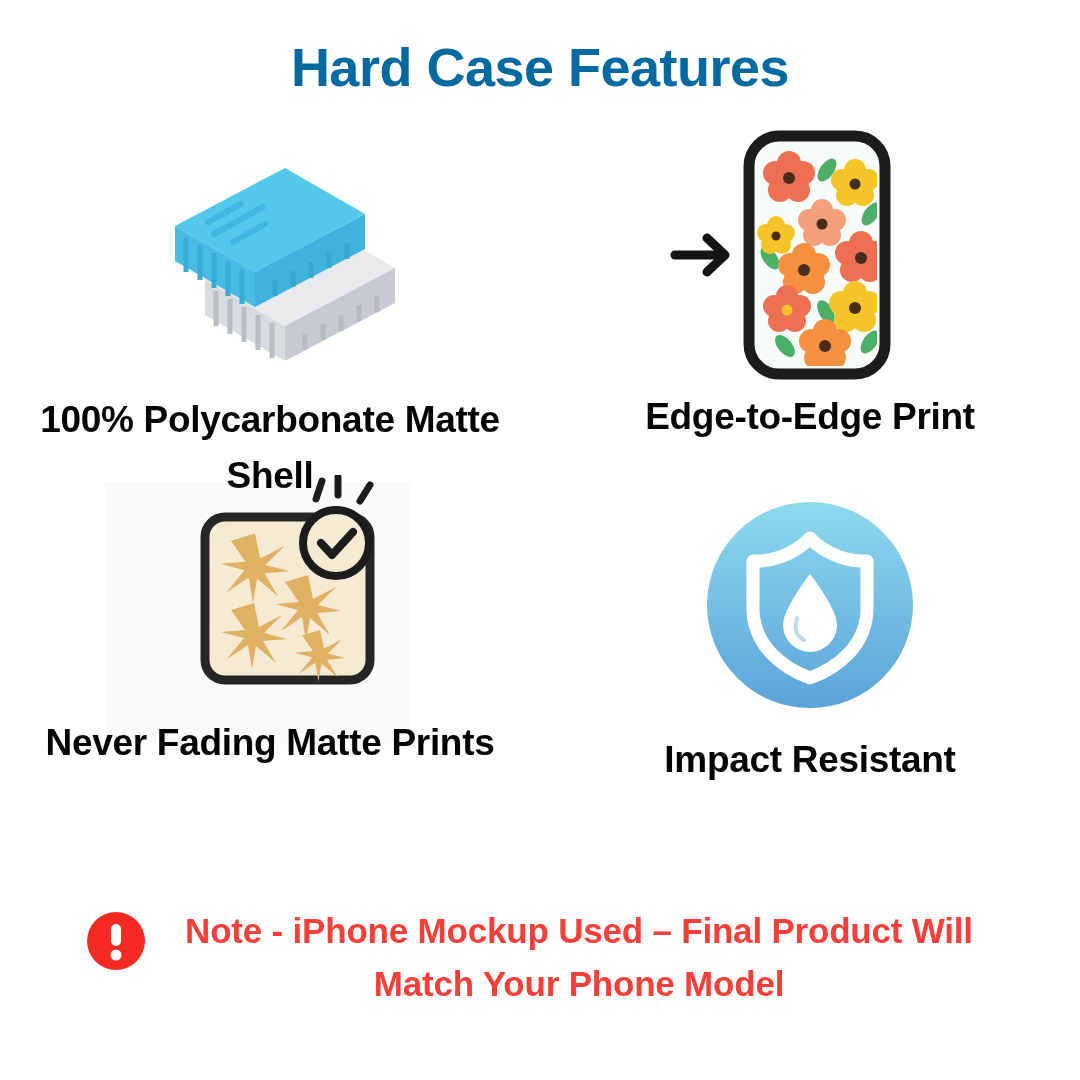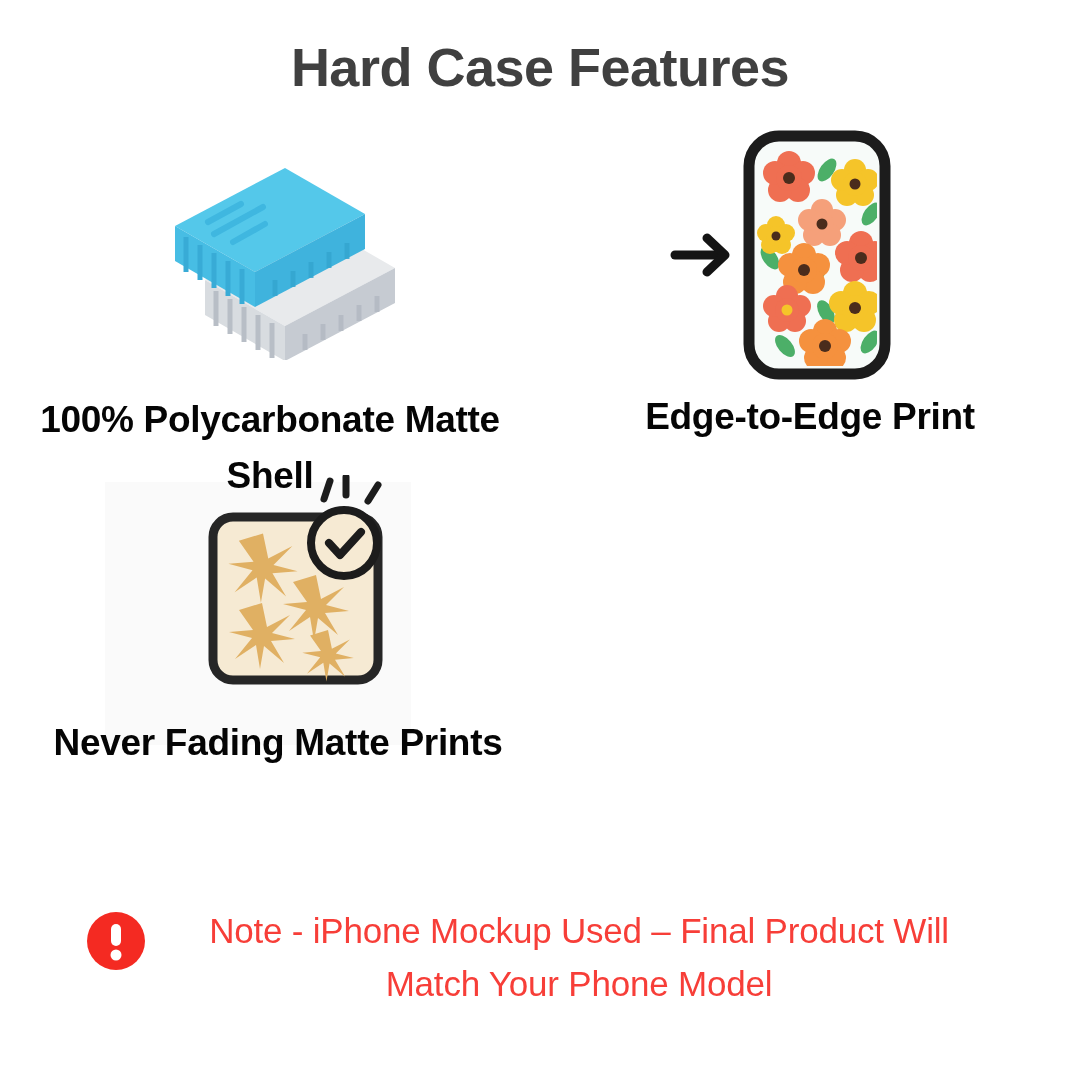--- a/index.html
+++ b/index.html
@@ -19,21 +19,21 @@
   
   .page-title {
     position: absolute;
     top: 38px;
     left: 0;
     width: 1080px;
     text-align: center;
     font-size: 54px;
     font-weight: 700;
     letter-spacing: -0.5px;
-    color: #404040;
+    color: #0369a1;
     line-height: 1.1;
   }
 
   
   .features {
     position: absolute;
     top: 130px;
     left: 0;
     width: 1080px;
     height: 760px;
@@ -57,21 +57,21 @@
     font-weight: 700;
     color: #050505;
     text-align: center;
     line-height: 1.5;
     letter-spacing: -0.3px;
   }
 
   
   .cell-1 { left: 0px;   top: 20px; }
   .cell-2 { left: 540px; top: 0px;  }
-  .cell-3 { left: 8px;   top: 345px; }
+  .cell-3 { left: 0px;   top: 345px; }
   .cell-4 { left: 540px; top: 370px; }
 
   .cell-1 .feature-label { width: 470px; margin-top: 28px; }
   .cell-2 .feature-label { width: 480px; margin-top: 5px; }
   .cell-3 .feature-label { width: 460px; margin-top: 6px; }
   .cell-4 .feature-label { width: 460px; margin-top: 18px; }
 
   
   .tint-plate {
     position: absolute;
@@ -95,21 +95,21 @@
     padding: 0 60px;
   }
 
   .note-icon {
     flex: 0 0 auto;
     margin-top: 6px;
   }
 
   .note-text {
     font-size: 35px;
-    font-weight: 400;
+    font-weight: 700;
     color: #f73e38;
     text-align: center;
     line-height: 1.5;
     max-width: 830px;
     letter-spacing: -0.2px;
   }
 </style>
 </head>
 <body>
 
@@ -341,20 +341,49 @@
         <g stroke="#1c1c1c" stroke-width="7" stroke-linecap="round">
           <line x1="166" y1="24" x2="172" y2="6"></line>
           <line x1="188" y1="20" x2="188" y2="2"></line>
           <line x1="210" y1="26" x2="220" y2="10"></line>
         </g>
       </svg>
     </div>
     <div class="feature-label">Never Fading Matte Prints</div>
   </div>
 
+  <div class="feature cell-4">
+    <div class="feature-icon">
+      <svg width="210" height="210" viewBox="0 0 210 210">
+        <defs>
+          <linearGradient id="circGrad" x1="0" y1="0" x2="0" y2="1">
+            <stop offset="0%" stop-color="#8ddaee"></stop>
+            <stop offset="100%" stop-color="#5ba3d9"></stop>
+          </linearGradient>
+        </defs>
+        <circle cx="105" cy="105" r="103" fill="url(#circGrad)"></circle>
+
+        <path d="M105 38
+                 C 88 56, 64 62, 48 61
+                 L 48 108
+                 C 48 146, 78 168, 105 178
+                 C 132 168, 162 146, 162 108
+                 L 162 61
+                 C 146 62, 122 56, 105 38 Z" fill="none" stroke="#ffffff" stroke-width="13" stroke-linejoin="round" stroke-linecap="round"></path>
+
+        <path d="M105 74
+                 C 105 74, 78 108, 78 125
+                 A 27 27 0 0 0 132 125
+                 C 132 108, 105 74, 105 74 Z" fill="#ffffff"></path>
+
+        <path d="M92 118 C 89 128, 91 136, 99 140" fill="none" stroke="#b9dcef" stroke-width="4" stroke-linecap="round"></path>
+      </svg>
+    </div>
+    <div class="feature-label">Impact Resistant</div>
+  </div>
 
 </div>
 
 <div class="note">
   <span class="note-icon">
     <svg width="60" height="60" viewBox="0 0 60 60">
       <circle cx="30" cy="30" r="29" fill="#f42a22"></circle>
       <rect x="25" y="13" width="10" height="22" rx="5" fill="#ffffff"></rect>
       <circle cx="30" cy="44" r="5.5" fill="#ffffff"></circle>
     </svg>

